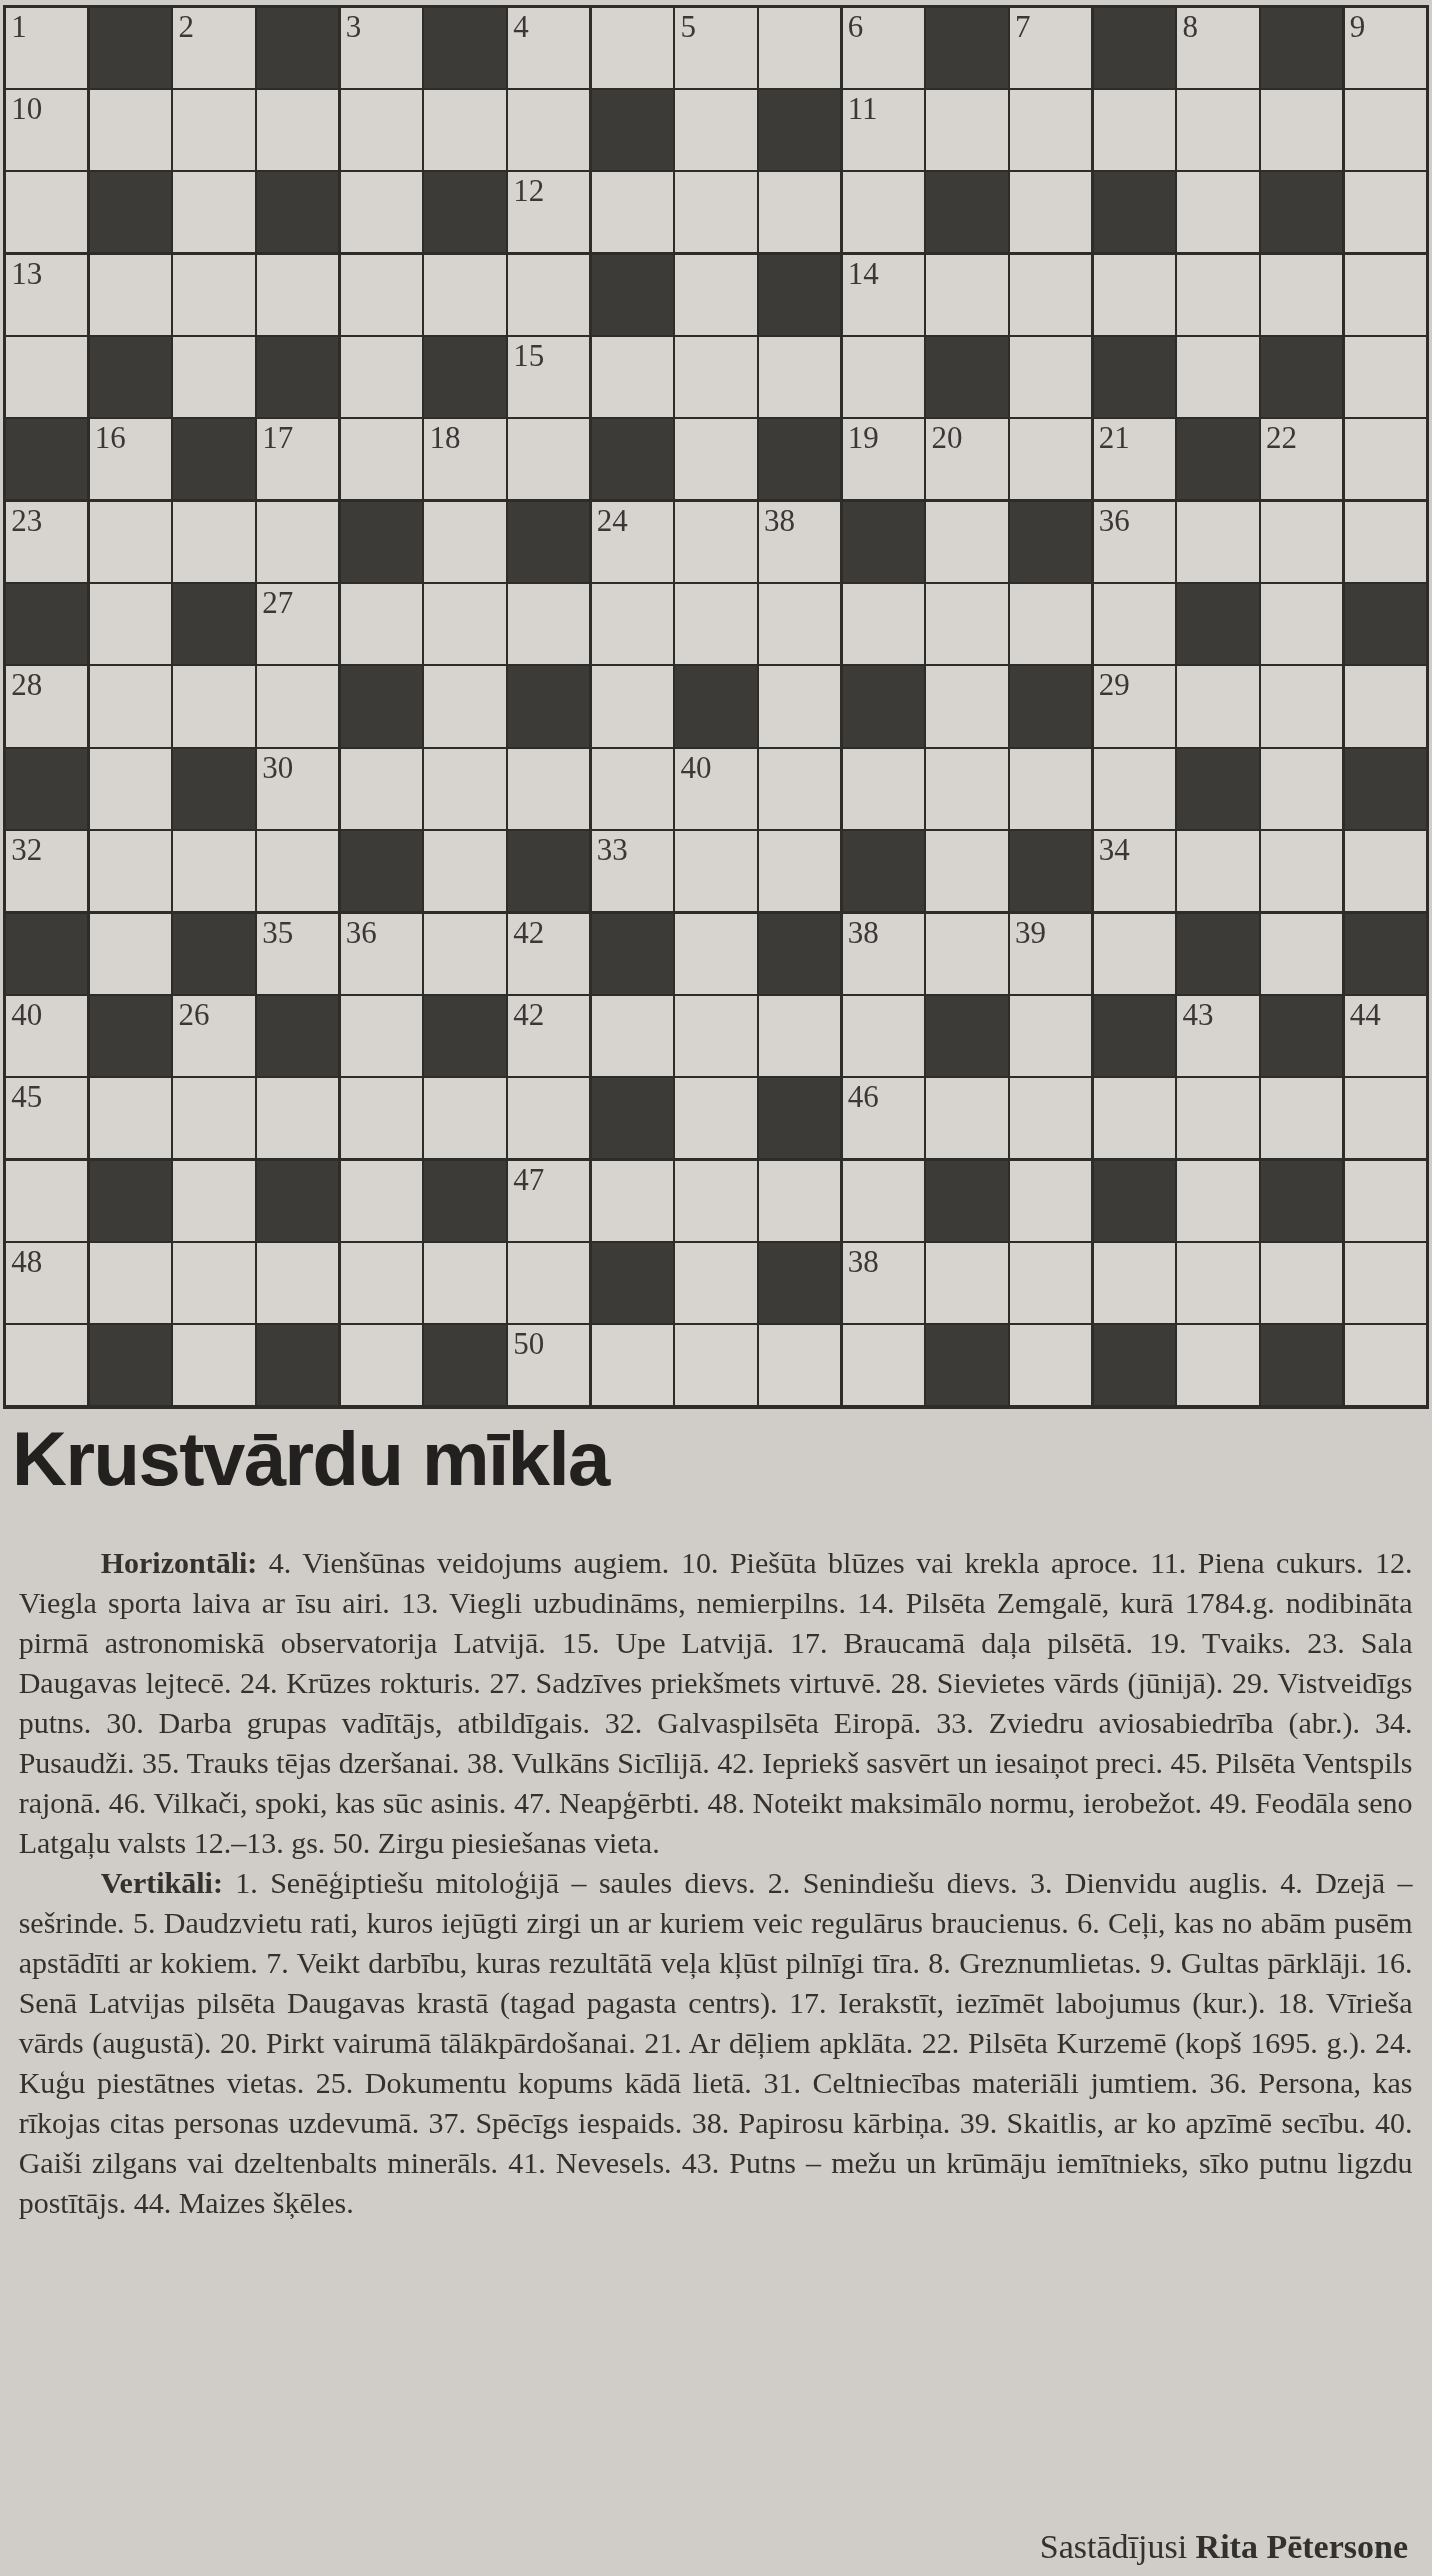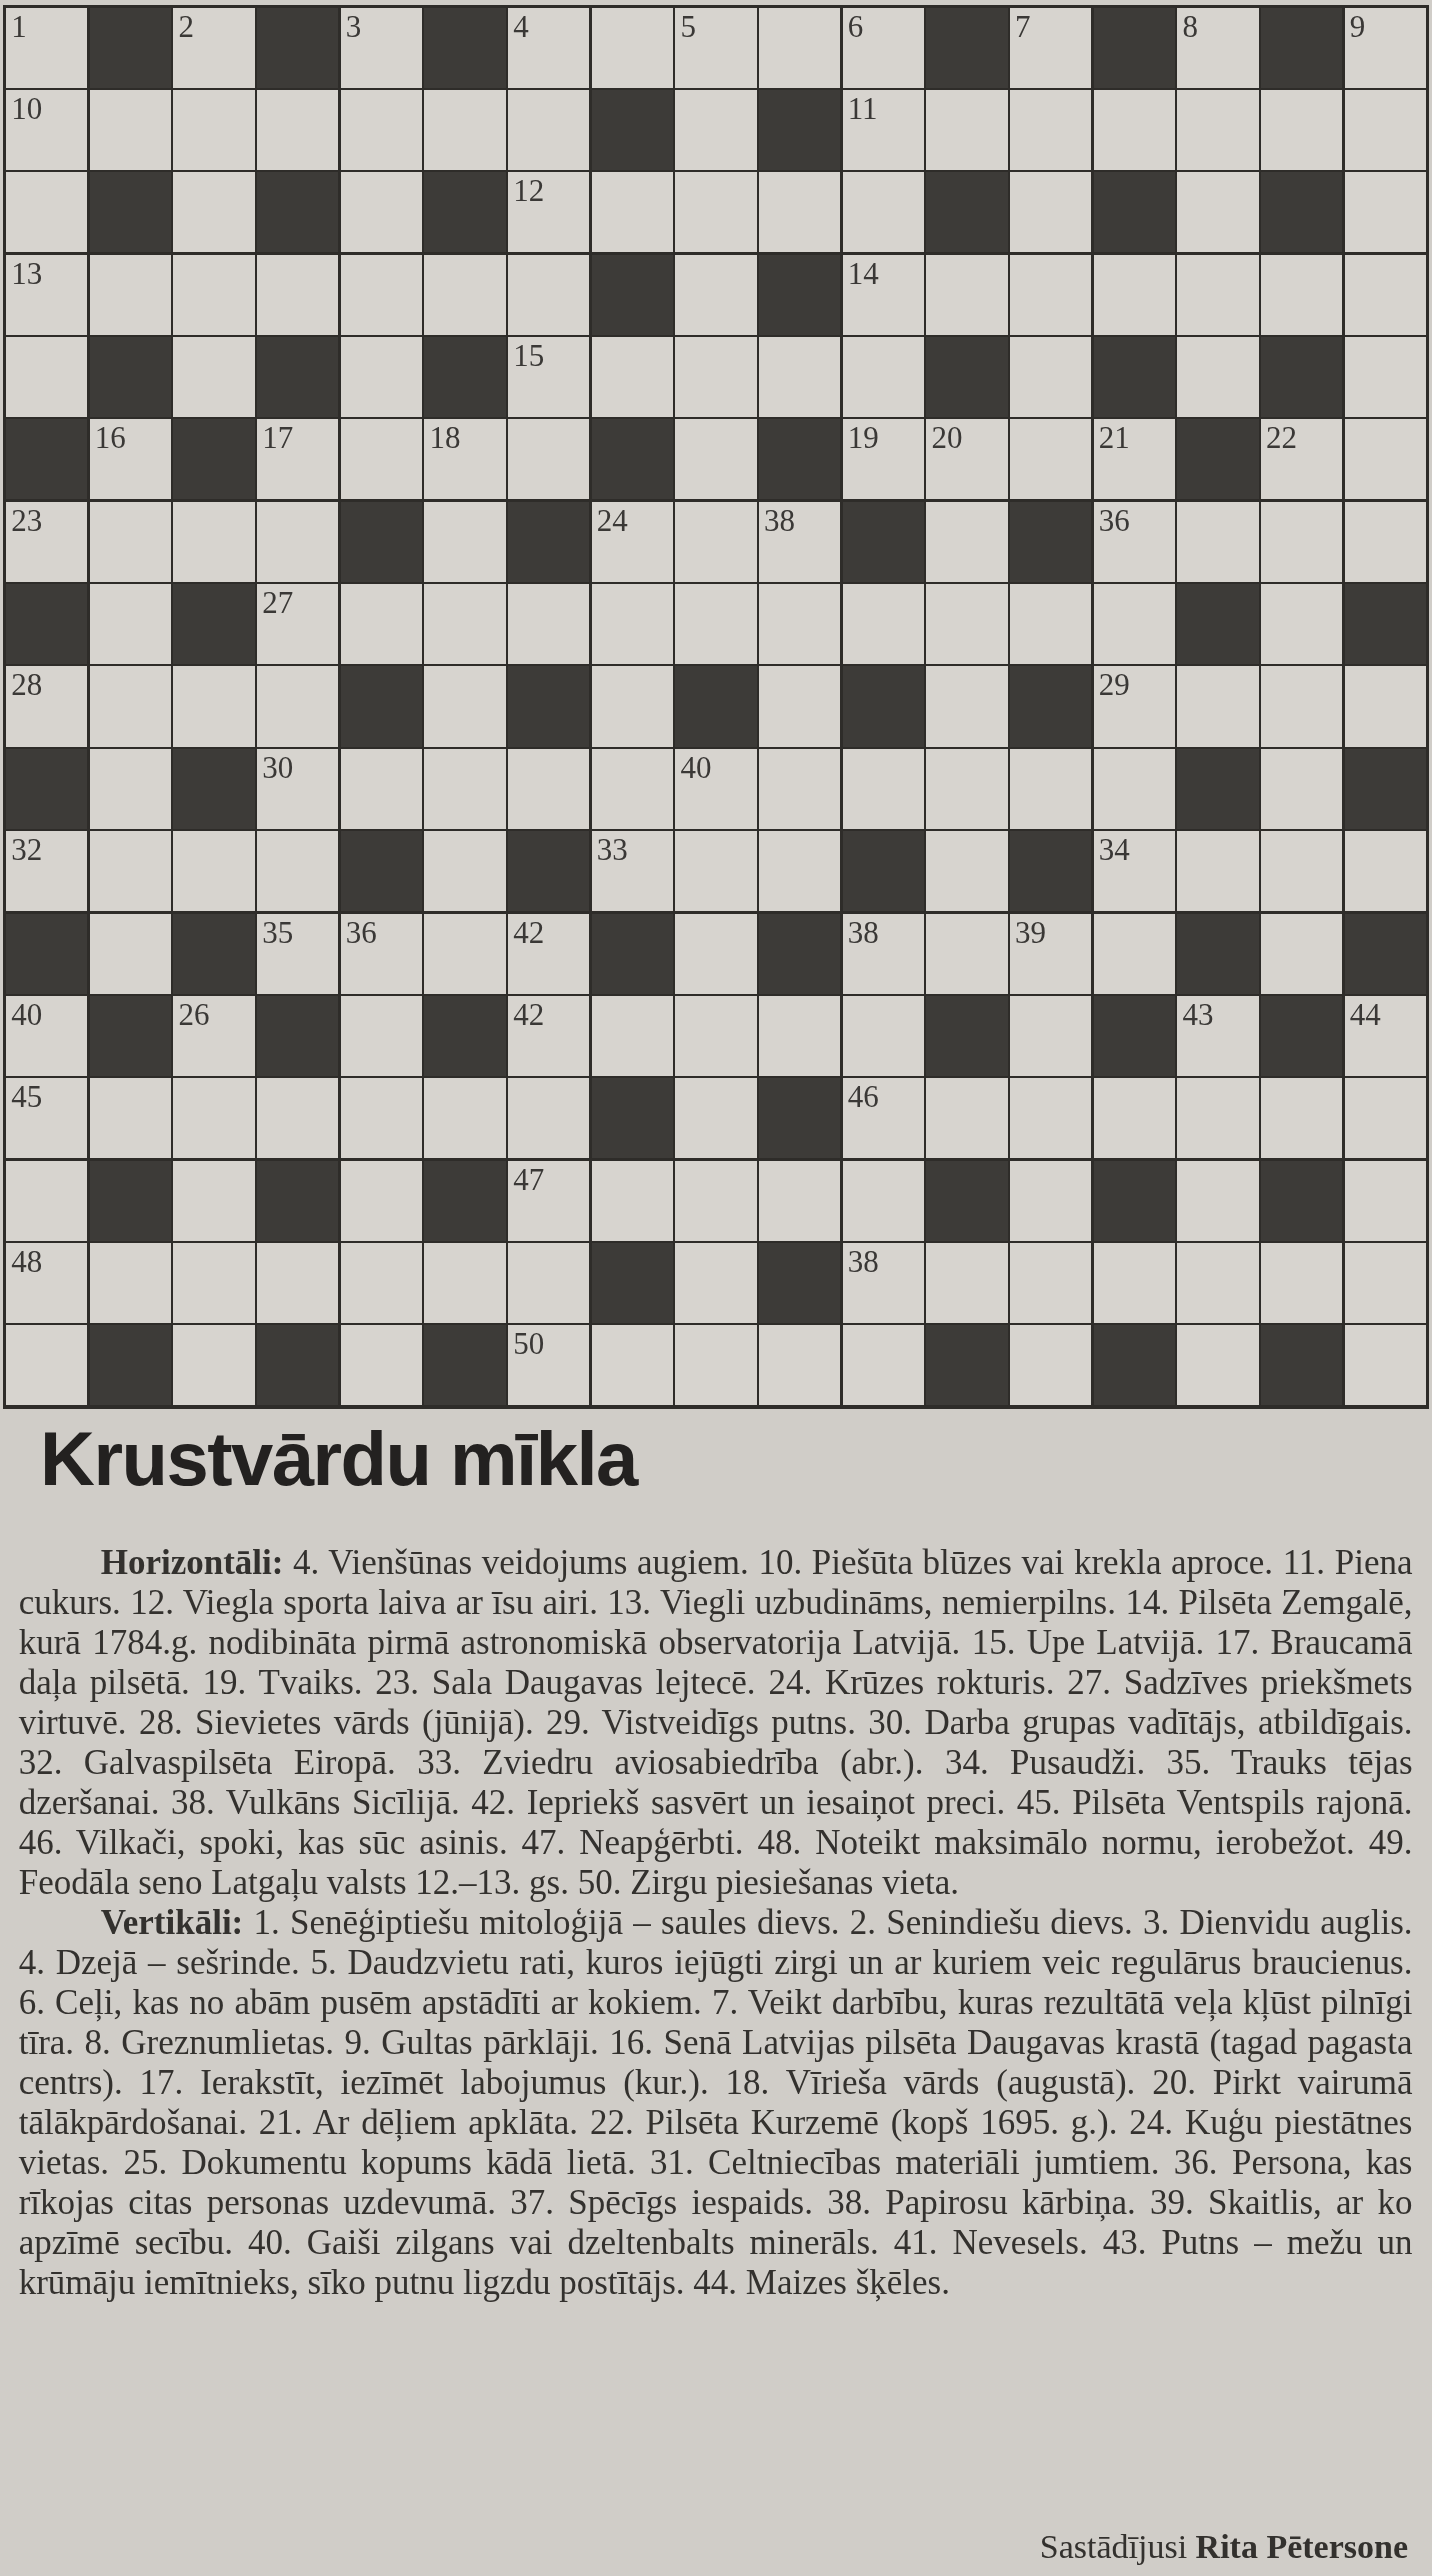--- a/index.html
+++ b/index.html
@@ -39,27 +39,26 @@
     color:#3a3836;
   }
   
   h1.title{
     position:absolute;left:12px;top:1419px;
     font-family:"Liberation Sans", sans-serif;
     font-weight:700;
     font-size:76px;line-height:1.05;
     letter-spacing:-1.5px;
     color:var(--title-ink);
-    margin-left:28px;
   }
   
   .clues{
     position:absolute;left:0;top:1543px;width:1432px;
     padding:0 19.5px 0 18.7px;
-    font-size:35px;line-height:40px;
+    font-size:30px;line-height:40px;
     text-align:justify;
     color:var(--ink);
   }
   .clues p{text-indent:82px;margin:0;}
   .clues .lbl{font-weight:700;}
   
   .byline{
     position:absolute;right:24px;top:2528px;
     font-size:34px;line-height:1.1;
     color:var(--ink);

